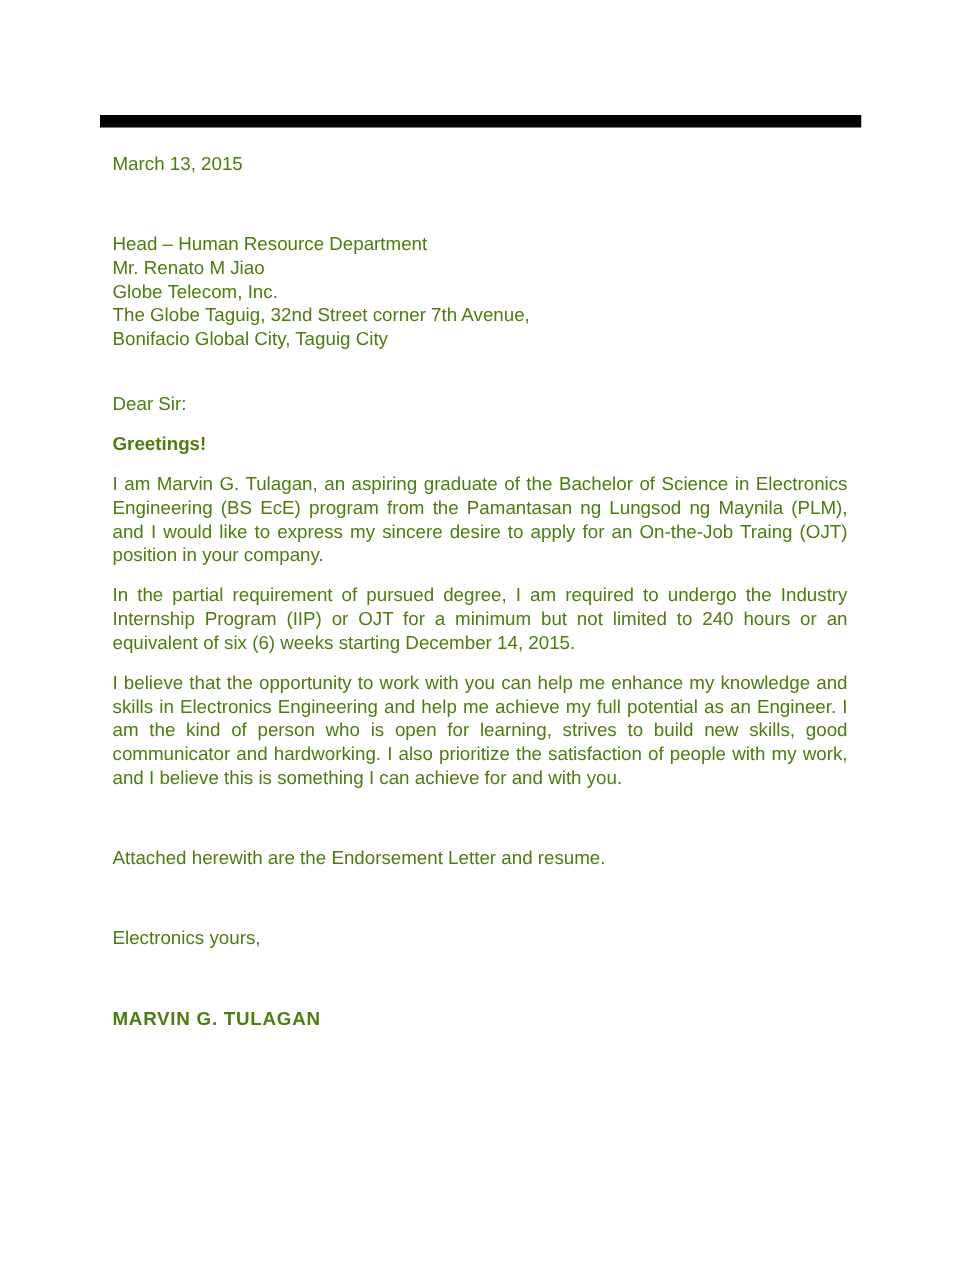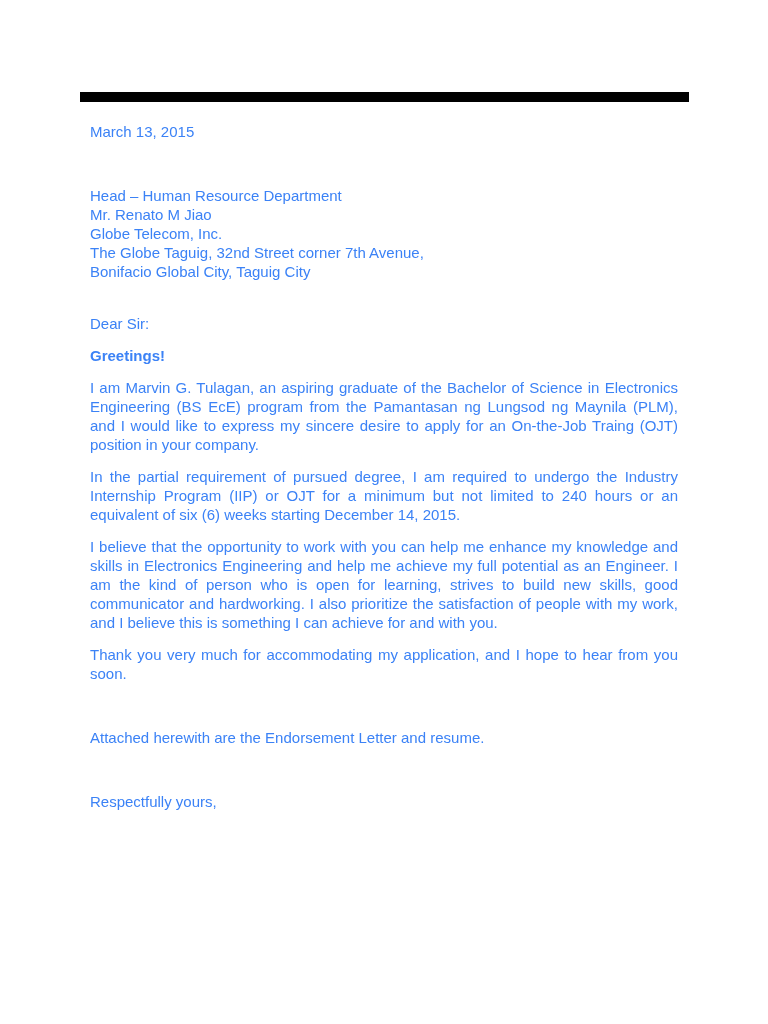--- a/index.html
+++ b/index.html
@@ -6,21 +6,21 @@
     margin: 0;
     padding: 0;
     background: #ffffff;
   }
   .page {
     position: relative;
     width: 768px;
     height: 820px;
     background: #ffffff;
     font-family: "Liberation Sans", "DejaVu Sans", sans-serif;
-    color: #3b82f6;
+    color: #4d7c0f;
     font-size: 15px;
     line-height: 19px;
     overflow: hidden;
   }
   .top-rule {
     position: absolute;
     left: 80px;
     top: 92px;
     width: 609px;
     height: 10px;
@@ -92,24 +92,23 @@
       <p>Bonifacio Global City, Taguig City</p>
     </div>
 
     <p class="salutation">Dear Sir:</p>
 
     <p class="greeting">Greetings!</p>
 
     <p class="body-para">I am Marvin G. Tulagan, an aspiring graduate of the Bachelor of Science in Electronics Engineering (BS EcE) program from the Pamantasan ng Lungsod ng Maynila (PLM), and I would like to express my sincere desire to apply for an On-the-Job Traing (OJT) position in your company.</p>
     <p class="body-para">In the partial requirement of pursued degree, I am required to undergo the Industry Internship Program (IIP) or OJT for a minimum but not limited to 240 hours or an equivalent of six (6) weeks starting December 14, 2015.</p>
     <p class="body-para">I believe that the opportunity to work with you can help me enhance my knowledge and skills in Electronics Engineering and help me achieve my full potential as an Engineer. I am the kind of person who is open for learning, strives to build new skills, good communicator and hardworking. I also prioritize the satisfaction of people with my work, and I believe this is something I can achieve for and with you.</p>
-    <p class="body-para">Thank you very much for accommodating my application, and I hope to hear from you soon.</p>
 
     <p class="attachment">Attached herewith are the Endorsement Letter and resume.</p>
 
-    <p class="closing">Respectfully yours,</p>
+    <p class="closing">Electronics yours,</p>
 
     <p class="signature-name">MARVIN G. TULAGAN</p>
     <p class="signature-title">Department</p>
 
   </div>
 
 </div>
 
 </body></html>

